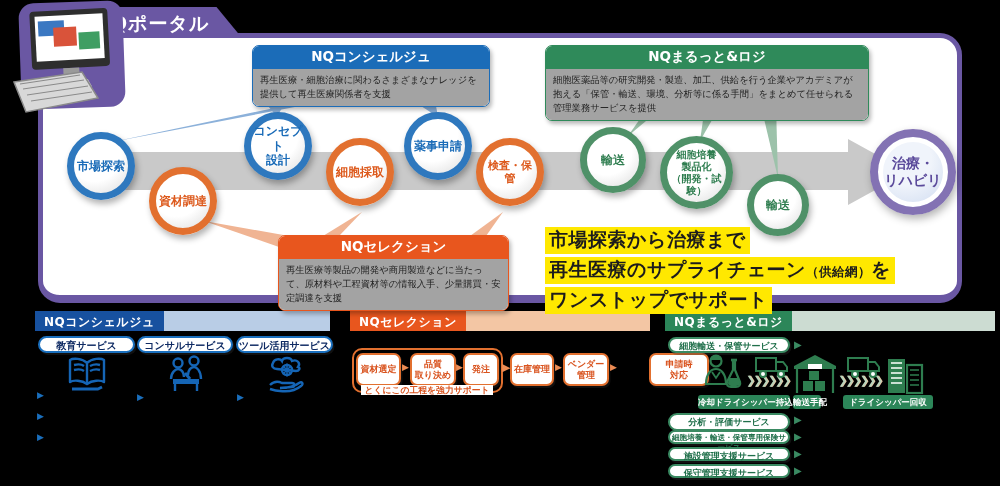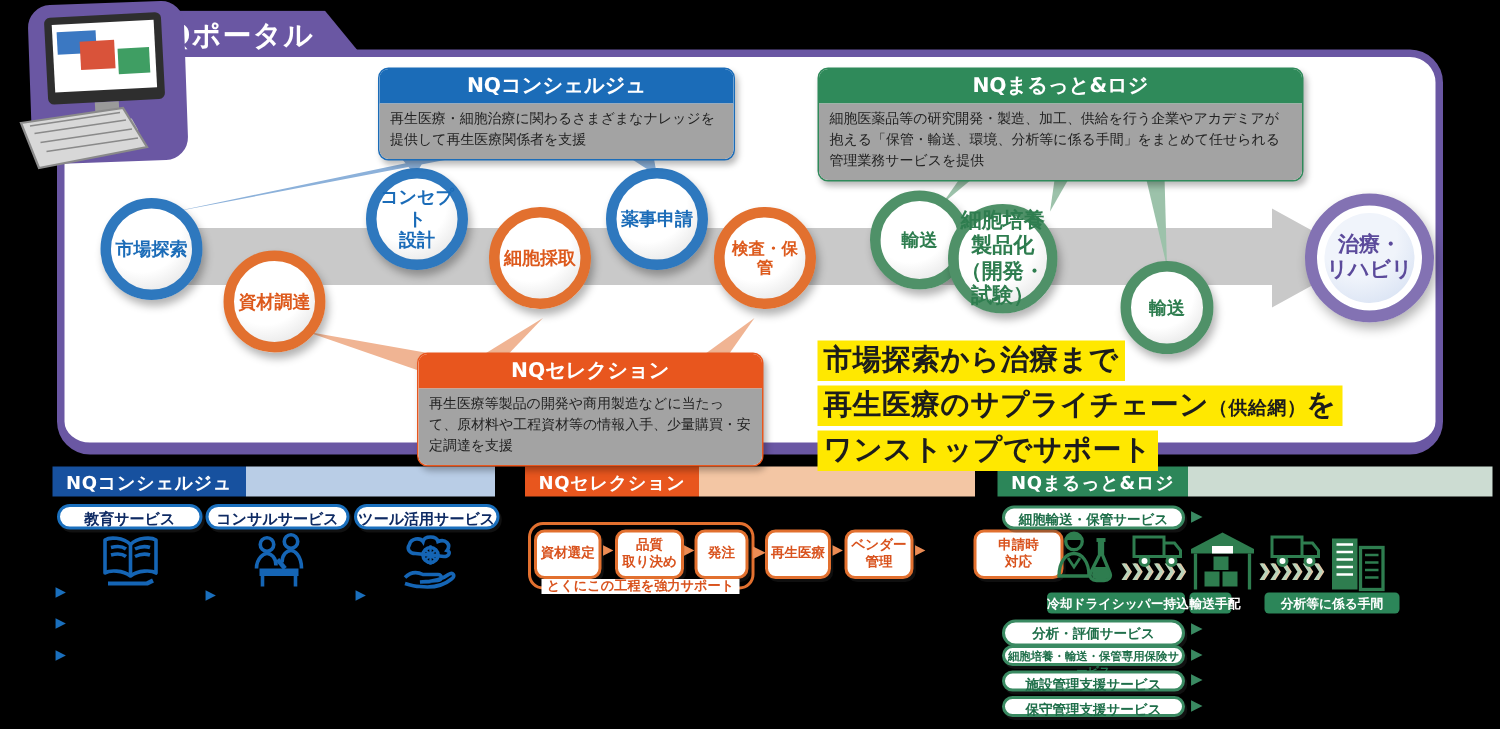--- a/index.html
+++ b/index.html
@@ -133,21 +133,21 @@
   </div>
 
   <div class="circle c-orange" style="left:149px; top:167px; width:68px; height:68px; font-size:12px;">資材調達</div>
   <div class="circle c-blue" style="left:67px;  top:132px; width:68px; height:68px; font-size:12px;">市場探索</div>
   <div class="circle c-blue" style="left:244px; top:112px; width:68px; height:68px; font-size:12px;">コンセプト
 設計</div>
   <div class="circle c-orange" style="left:326px; top:138px; width:68px; height:68px; font-size:12px;">細胞採取</div>
   <div class="circle c-blue" style="left:404px; top:112px; width:68px; height:68px; font-size:12px;">薬事申請</div>
   <div class="circle c-orange" style="left:476px; top:138px; width:68px; height:68px; font-size:11px;">検査・保管</div>
   <div class="circle c-green" style="left:580px; top:127px; width:66px; height:66px; font-size:12px;">輸送</div>
-  <div class="circle c-green" style="left:632px; top:136px; width:73px; height:73px; font-size:14px;">細胞培養
+  <div class="circle c-green" style="left:660px; top:136px; width:73px; height:73px; font-size:10px;">細胞培養
 製品化
 （開発・試験）</div>
   <div class="circle c-green" style="left:747px; top:174px; width:62px; height:62px; font-size:12px;">輸送</div>
   <div class="circle c-purple" style="left:870px; top:129px; width:86px; height:86px; font-size:14px;">治療・
 リハビリ</div>
 
   <div class="tagline">
     <div class="tl-line">市場探索から治療まで</div>
     <div class="tl-line">
         <span>再生医療のサプライチェーン</span>
@@ -206,21 +206,21 @@
   </div>
 
   <div class="sel-group"></div>
   <div class="sel-box" style="left:356px; width:45px;">資材選定</div>
   <span class="sel-arrow" style="left:402px;">▶</span>
   <div class="sel-box" style="left:410px; width:46px;">品質
 取り決め</div>
   <span class="sel-arrow" style="left:456px;">▶</span>
   <div class="sel-box" style="left:463px; width:36px;">発注</div>
   <span class="sel-arrow" style="left:502px; font-size:11px; top:361px;">▶</span>
-  <div class="sel-box" style="left:510px; width:44px;">再生医療</div>
+  <div class="sel-box" style="left:510px; width:44px;">在庫管理</div>
   <span class="sel-arrow" style="left:555px;">▶</span>
   <div class="sel-box" style="left:563px; width:46px;">ベンダー
 管理</div>
   <span class="sel-arrow" style="left:610px;">▶</span>
   <div class="sel-box" style="left:649px; width:60px;">申請時
 対応</div>
   <div class="sel-note"><span>とくにこの工程を強力サポート</span></div>
 
   <div class="secbar" style="left:665px; width:330px;">
     <div class="dark" style="background:#2c8659;">NQまるっと&amp;ロジ</div>
@@ -273,21 +273,21 @@
     <svg width="42" height="44" viewBox="0 0 42 44" fill="none" stroke="#2e7d4f" stroke-width="2.2">
       <rect x="4" y="8" width="17" height="34" fill="#2e7d4f" stroke="none"></rect>
       <rect x="23" y="14" width="15" height="28"></rect>
       <path d="M7 12 H18 M7 17 H18 M7 22 H18 M7 27 H18 M7 32 H18" stroke="#fff" stroke-width="1.6"></path>
       <path d="M26 19 H35 M26 24 H35 M26 29 H35 M26 34 H35" stroke-width="1.6"></path>
     </svg>
   </div>
 
   <div class="badge-green" style="left:698px; top:395px; width:92px; height:14px;">冷却ドライシッパー持込</div>
   <div class="badge-green" style="left:793px; top:395px; width:28px; height:14px;">輸送手配</div>
-  <div class="badge-green" style="left:843px; top:395px; width:90px; height:14px;">分析等に係る手間</div>
+  <div class="badge-green" style="left:843px; top:395px; width:90px; height:14px;">ドライシッパー回収</div>
 
   <div class="pill pill-green" style="left:668px; top:413px; width:122px; height:18px;">分析・評価サービス</div>
   <span class="g-arrow" style="left:794px; top:414px;">▶</span>
   <div class="pill pill-green" style="left:668px; top:430px; width:122px; height:14px; font-size:7.6px;">細胞培養・輸送・保管専用保険サービス</div>
   <span class="g-arrow" style="left:794px; top:431px;">▶</span>
   <div class="pill pill-green" style="left:668px; top:447px; width:122px; height:14px;">施設管理支援サービス</div>
   <span class="g-arrow" style="left:794px; top:448px;">▶</span>
   <div class="pill pill-green" style="left:668px; top:464px; width:122px; height:14px;">保守管理支援サービス</div>
   <span class="g-arrow" style="left:794px; top:465px;">▶</span>
 

